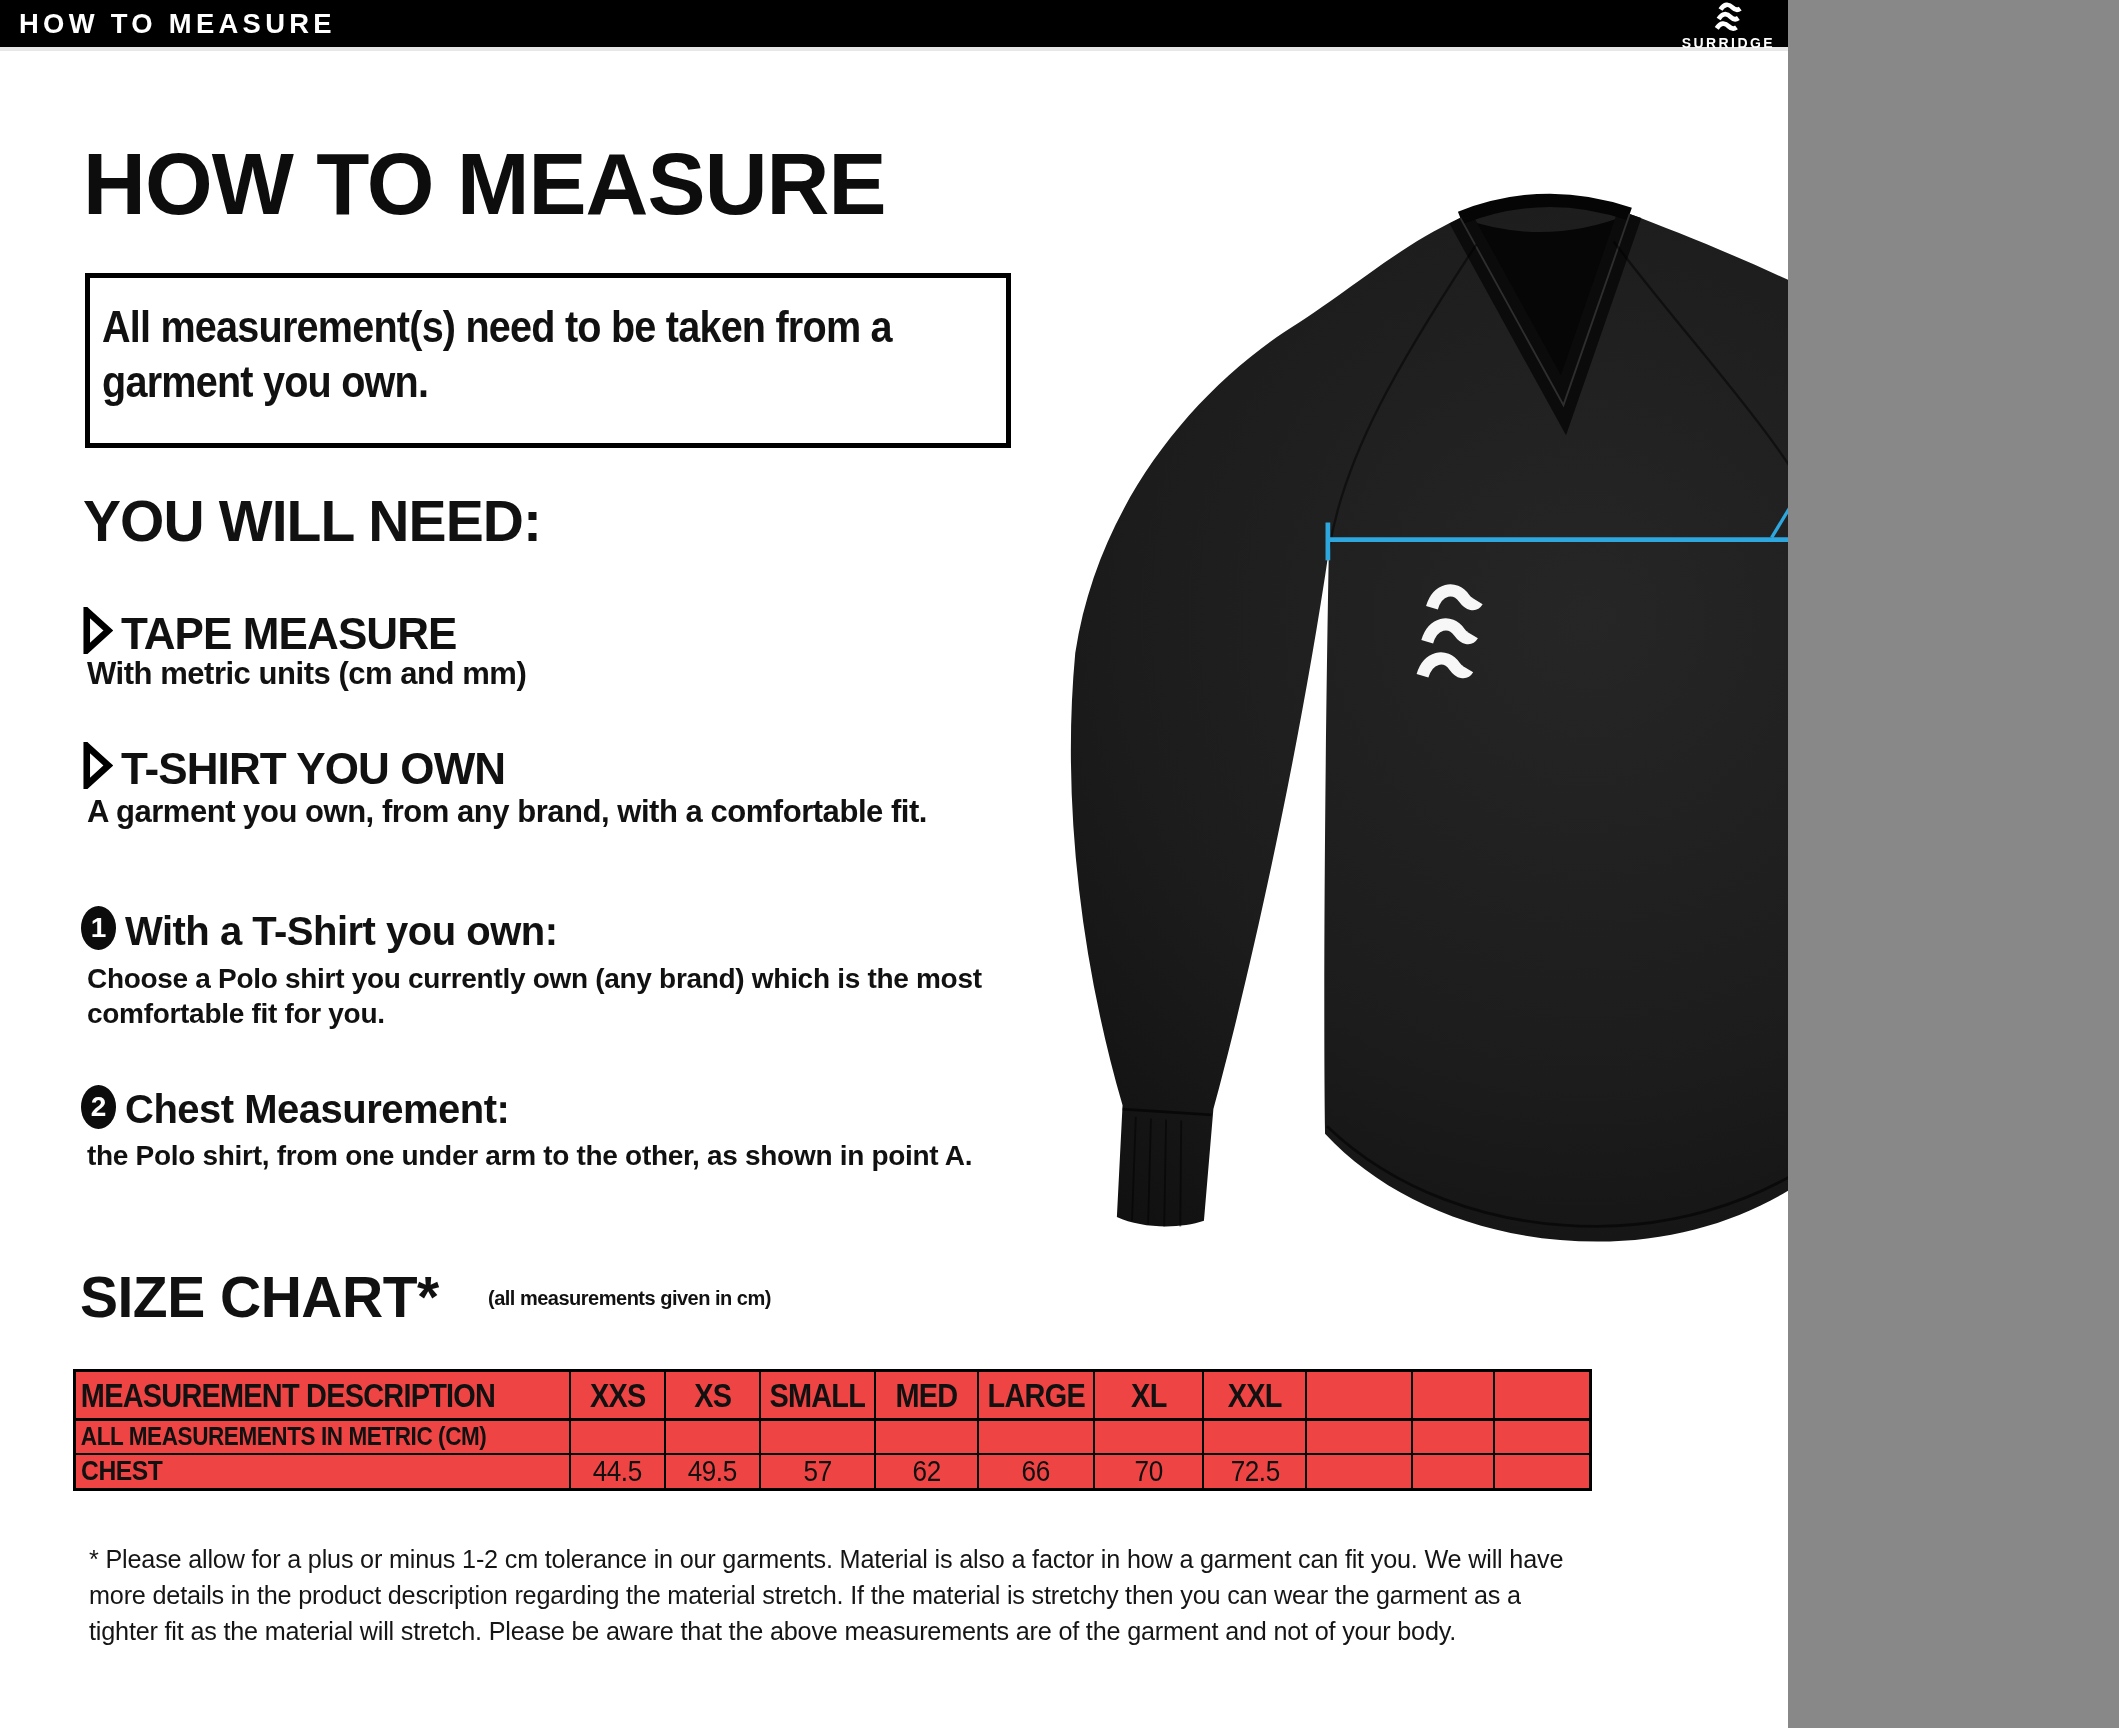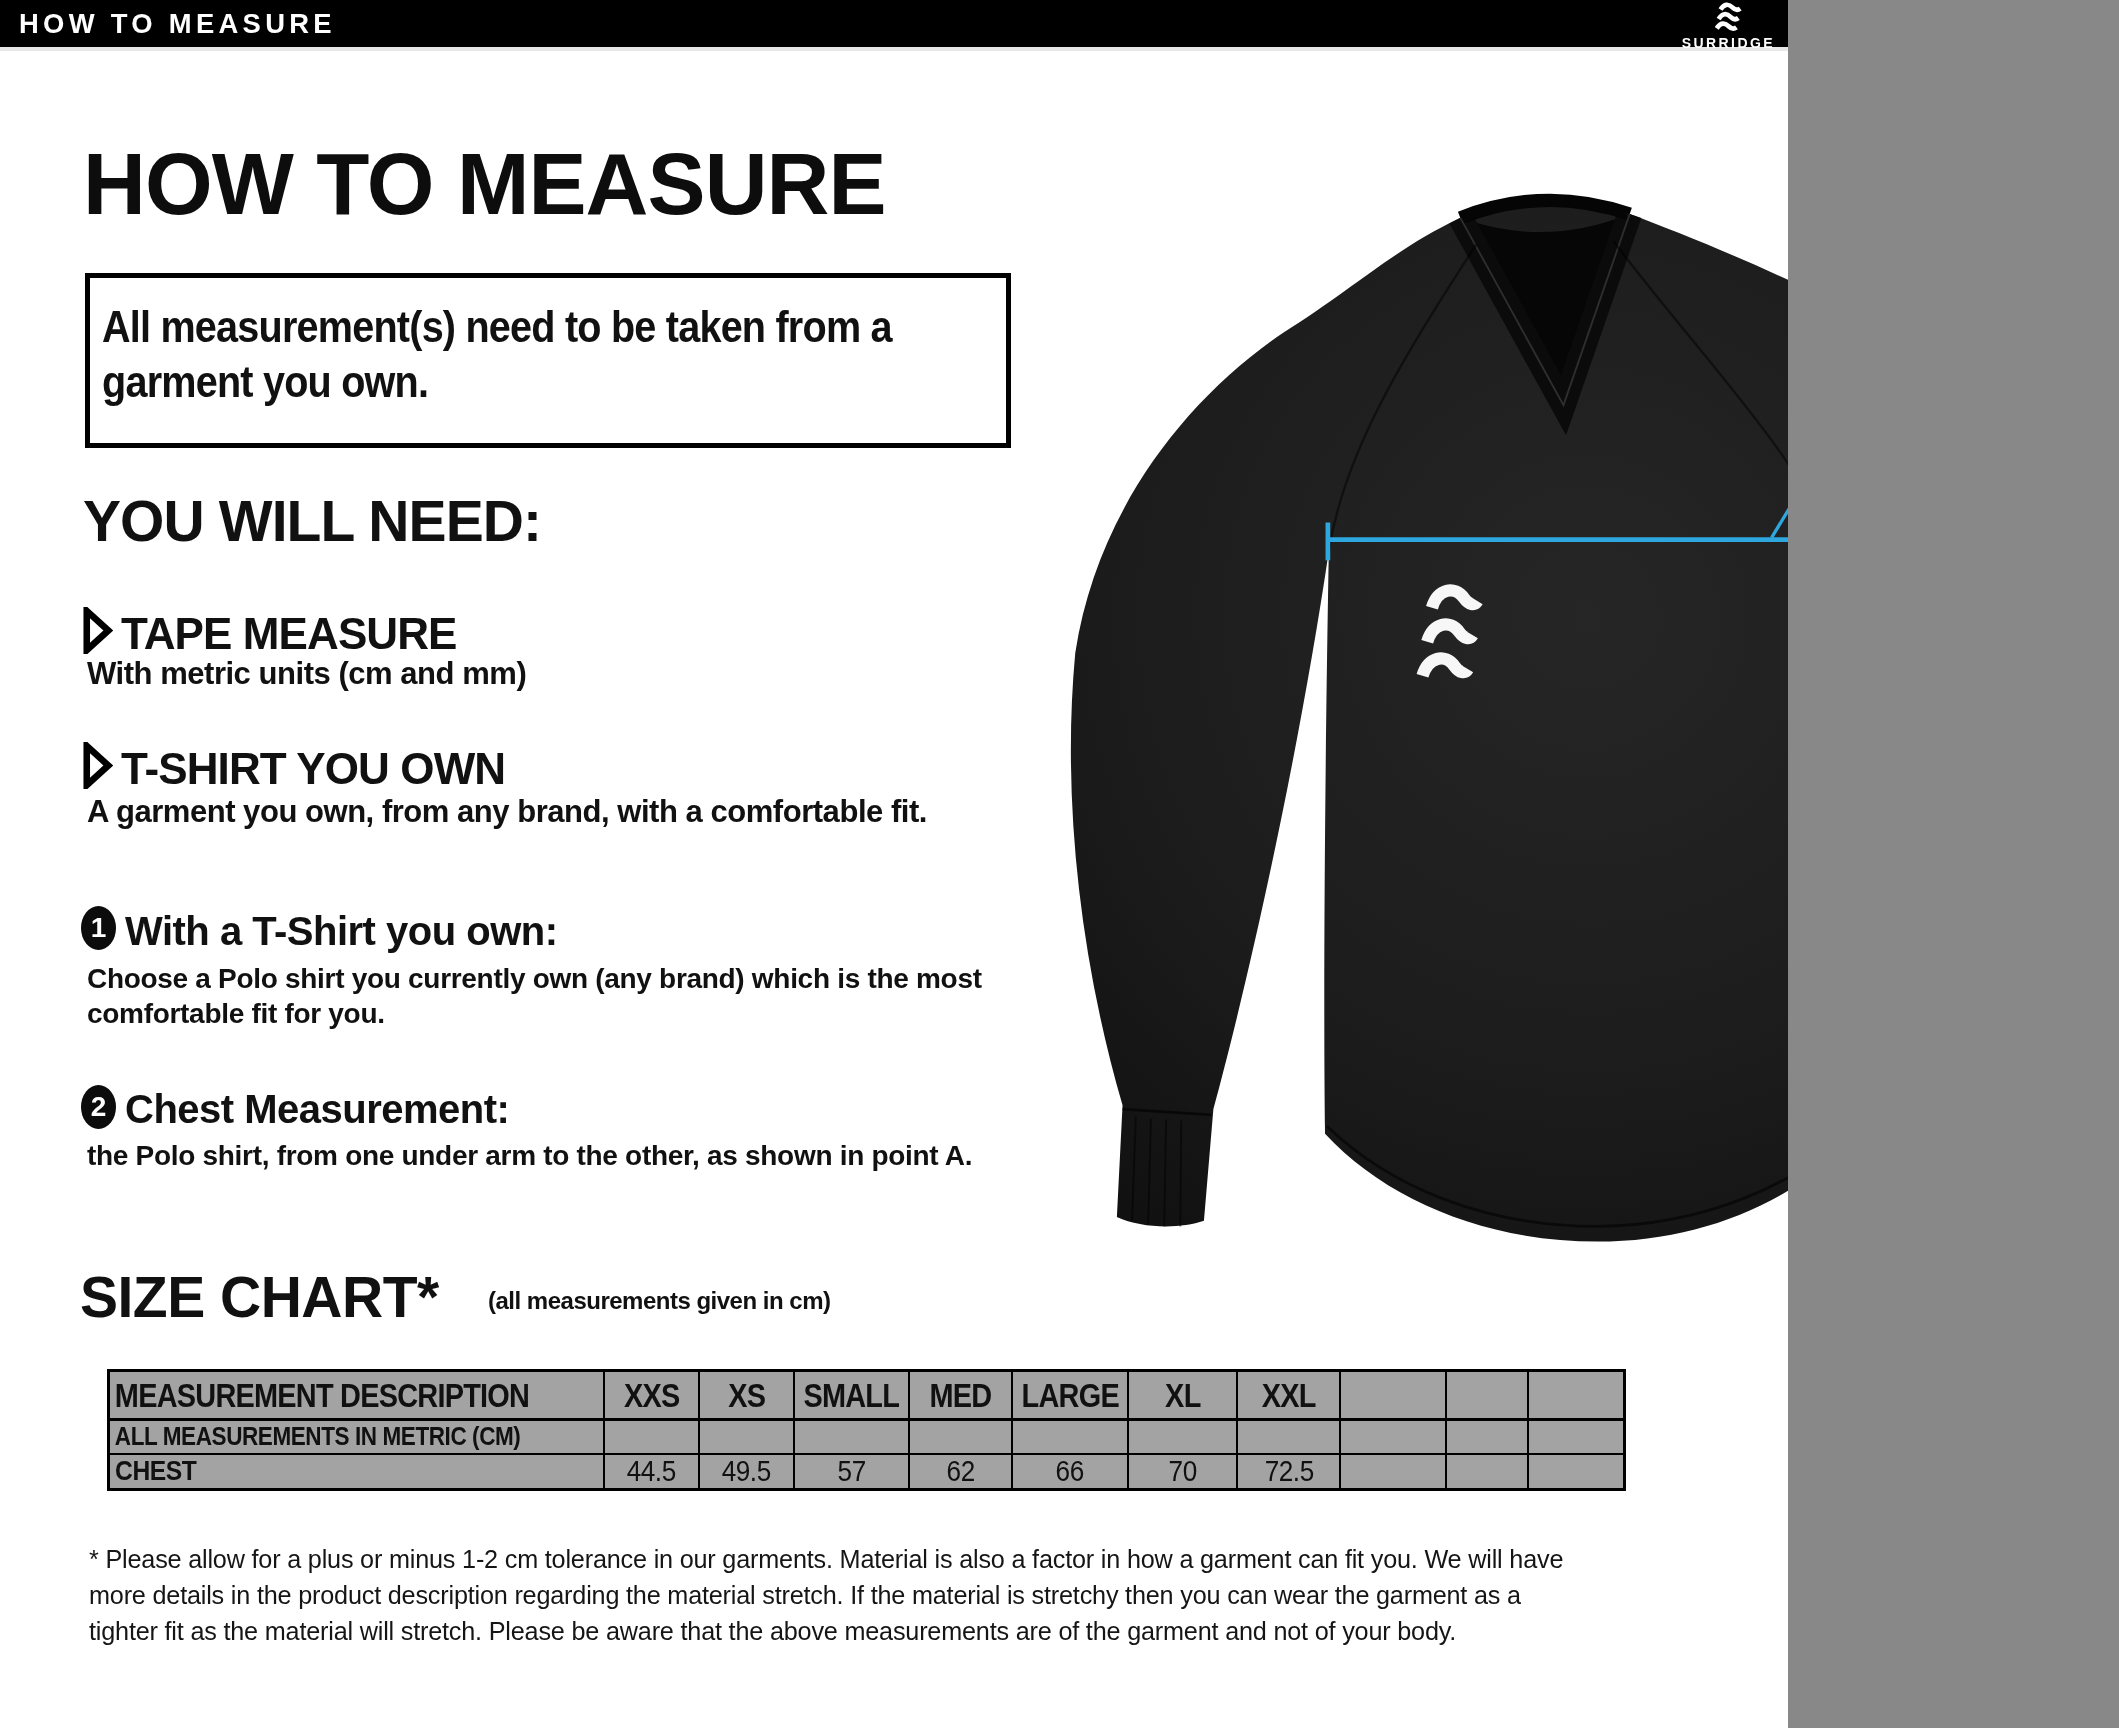--- a/index.html
+++ b/index.html
@@ -31,24 +31,24 @@
 
   .step-badge{width:35px;height:44px;border-radius:50%;background:#0c0c0c;color:#fff;
               display:flex;align-items:center;justify-content:center;font-size:28px;font-weight:bold;}
   .step1-badge{left:81px;top:906px;} .step2-badge{left:81px;top:1085px;}
   .step1-h{left:125px;top:909px;} .step2-h{left:125px;top:1087px;}
   .step-heading{font-size:40px;font-weight:bold;letter-spacing:-0.5px;white-space:nowrap;}
   .step1-body{left:87px;top:961px;} .step2-body{left:87px;top:1138px;}
   .step-line{font-size:28px;font-weight:bold;line-height:35px;letter-spacing:-0.3px;white-space:nowrap;}
 
   .sc-h{left:80px;top:1264px;font-size:57px;font-weight:bold;letter-spacing:-0.5px;}
-  .sc-sub{left:488px;top:1287px;font-size:24px;font-weight:bold;letter-spacing:-0.5px;}
-
-  
-  .size-table{left:107px;top:1369px;border-collapse:collapse;table-layout:fixed;background:#a3a3a3;}
+  .sc-sub{left:488px;top:1287px;font-size:20px;font-weight:bold;letter-spacing:-0.5px;}
+
+  
+  .size-table{left:73px;top:1369px;border-collapse:collapse;table-layout:fixed;background:#ef4444;}
   .size-table{border:3.8px solid #000;}
   .size-table td,.size-table th{border:2.8px solid #000;padding:0;vertical-align:middle;overflow:hidden;}
   .size-table tr.hdr th{border-bottom:3.8px solid #000;}
   .size-table tr.hdr{height:49px;} .size-table tr.metric{height:34px;} .size-table tr.chest{height:36px;}
   .cellL{text-align:left;} .cellC{text-align:center;}
   .t-hdr{display:inline-block;font-size:34px;font-weight:bold;letter-spacing:-0.9px;white-space:nowrap;
          transform:scaleX(.85);}
   .cellL .t-hdr{transform-origin:0 50%;padding-left:5.7px;}
   .t-metric{display:inline-block;font-size:26.5px;font-weight:bold;letter-spacing:-0.5px;white-space:nowrap;
             transform:scaleX(.85);transform-origin:0 50%;padding-left:5.7px;}

